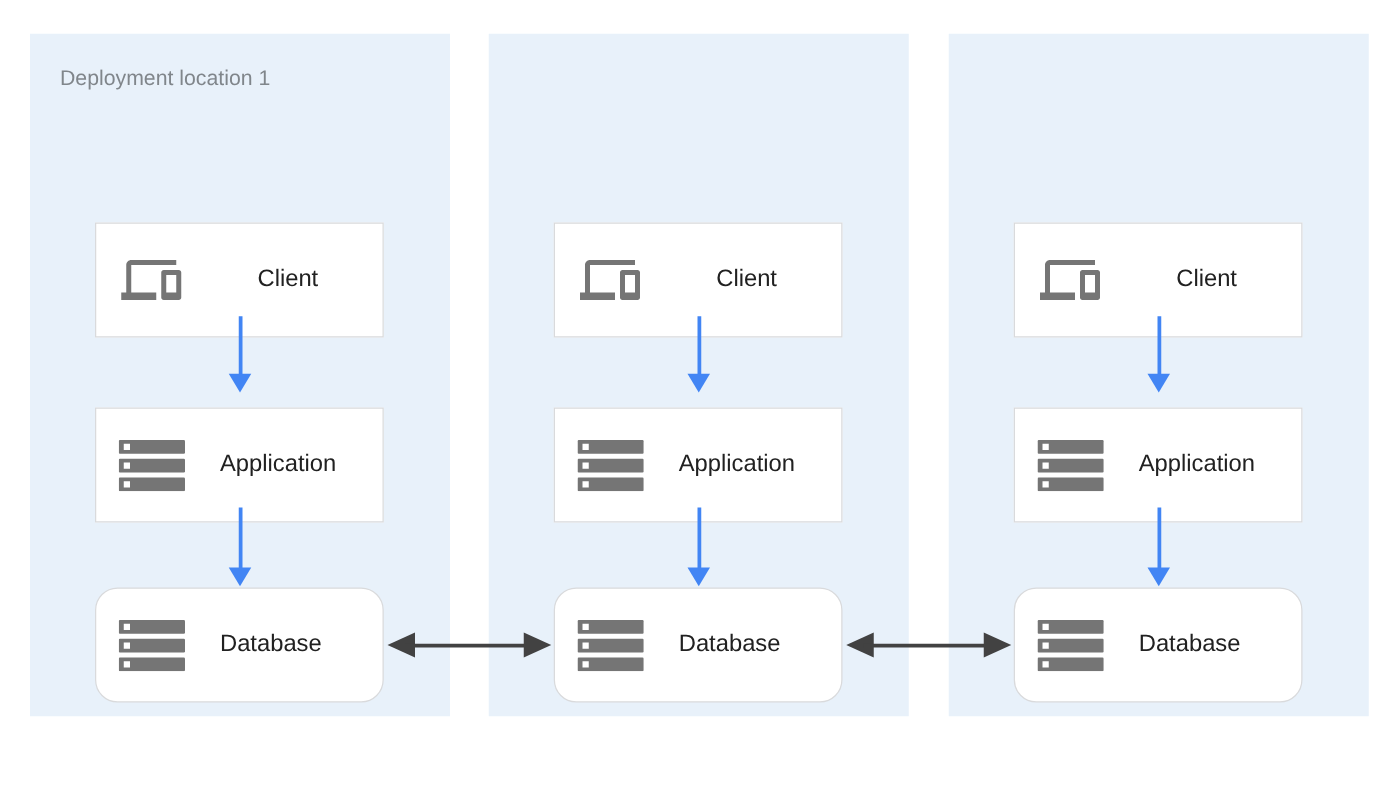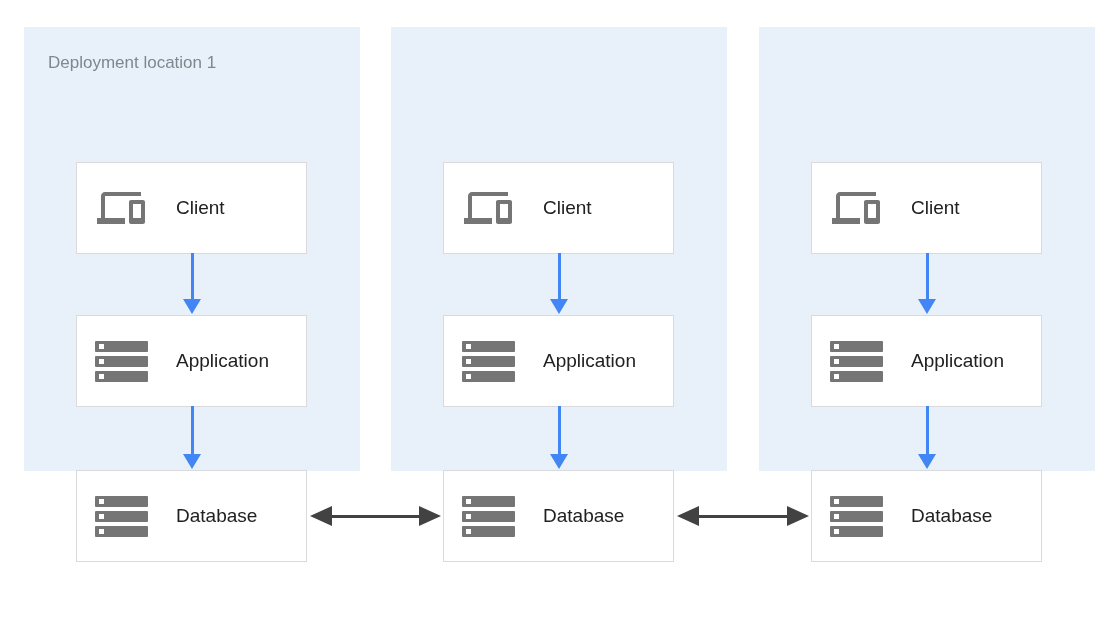--- a/index.html
+++ b/index.html
@@ -15,43 +15,43 @@
   body{font-family:"Liberation Sans","DejaVu Sans",sans-serif;}
   .canvas{
     position:relative;
     width:1120px;height:636px;
     background:#ffffff;
     overflow:hidden;
   }
   .panels{position:absolute;inset:0;}
   .panel{
     position:absolute;
-    top:27px;width:336px;height:444px;
+    top:27px;width:336px;height:546px;
     background:var(--panel-bg);
   }
   .panel:nth-of-type(1){left:24px;}
   .panel:nth-of-type(2){left:391px;}
   .panel:nth-of-type(3){left:759px;}
   .panel-title{
     position:absolute;top:26px;left:24px;margin:0;
     font-size:17px;font-weight:400;
     color:var(--title-text);
     white-space:nowrap;
   }
   .node{
     position:absolute;left:52px;width:231px;height:92px;
     background:#ffffff;
     border:1px solid var(--box-border);
     box-sizing:border-box;
     display:flex;align-items:center;
     padding-left:15px;
   }
-  .node-0{top:135px;}
-  .node-1{top:288px;}
-  .node-2{top:443px;}
+  .node-0{top:151px;gap:30px;}
+  .node-1{top:299px;}
+  .node-2{top:443px;border-radius:18px;}
   .node .icon{
     width:58px;height:48px;
     display:flex;align-items:center;justify-content:center;
     flex:0 0 58px;
     color:var(--icon-gray);
   }
   .node .icon svg{display:block;fill:var(--icon-gray);}
   .node .label{
     margin-left:26px;
     font-size:19px;

